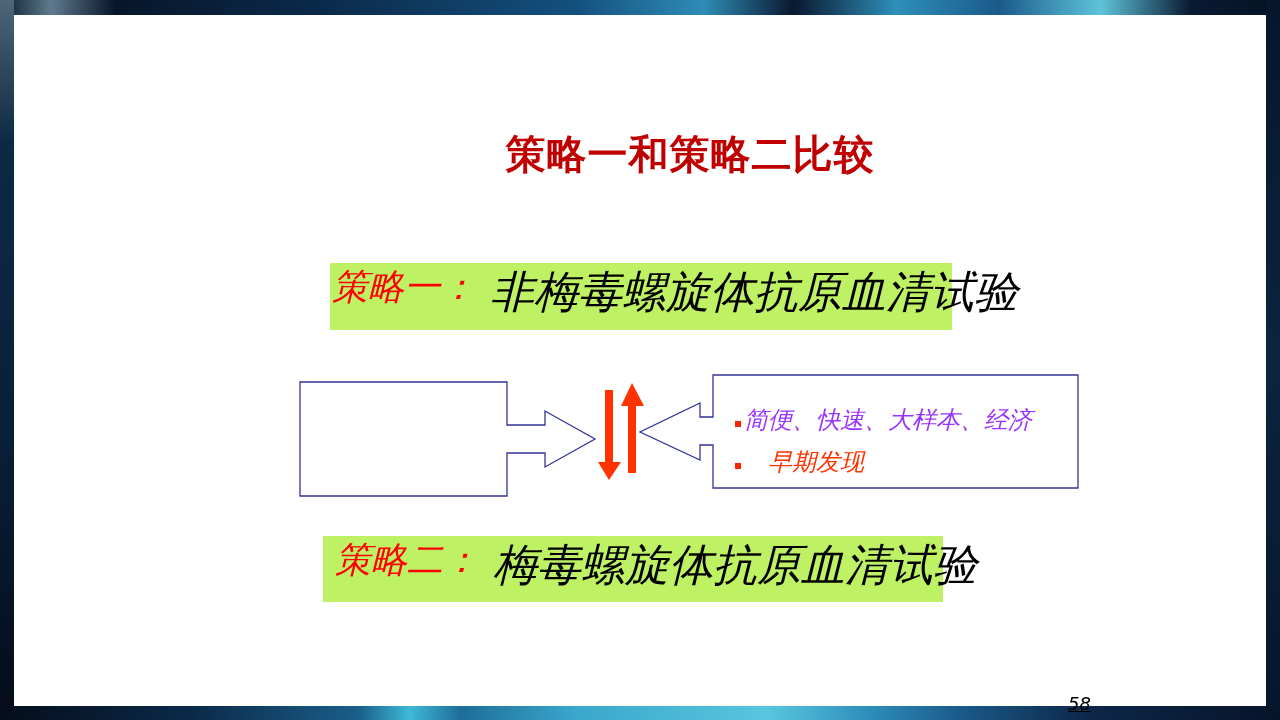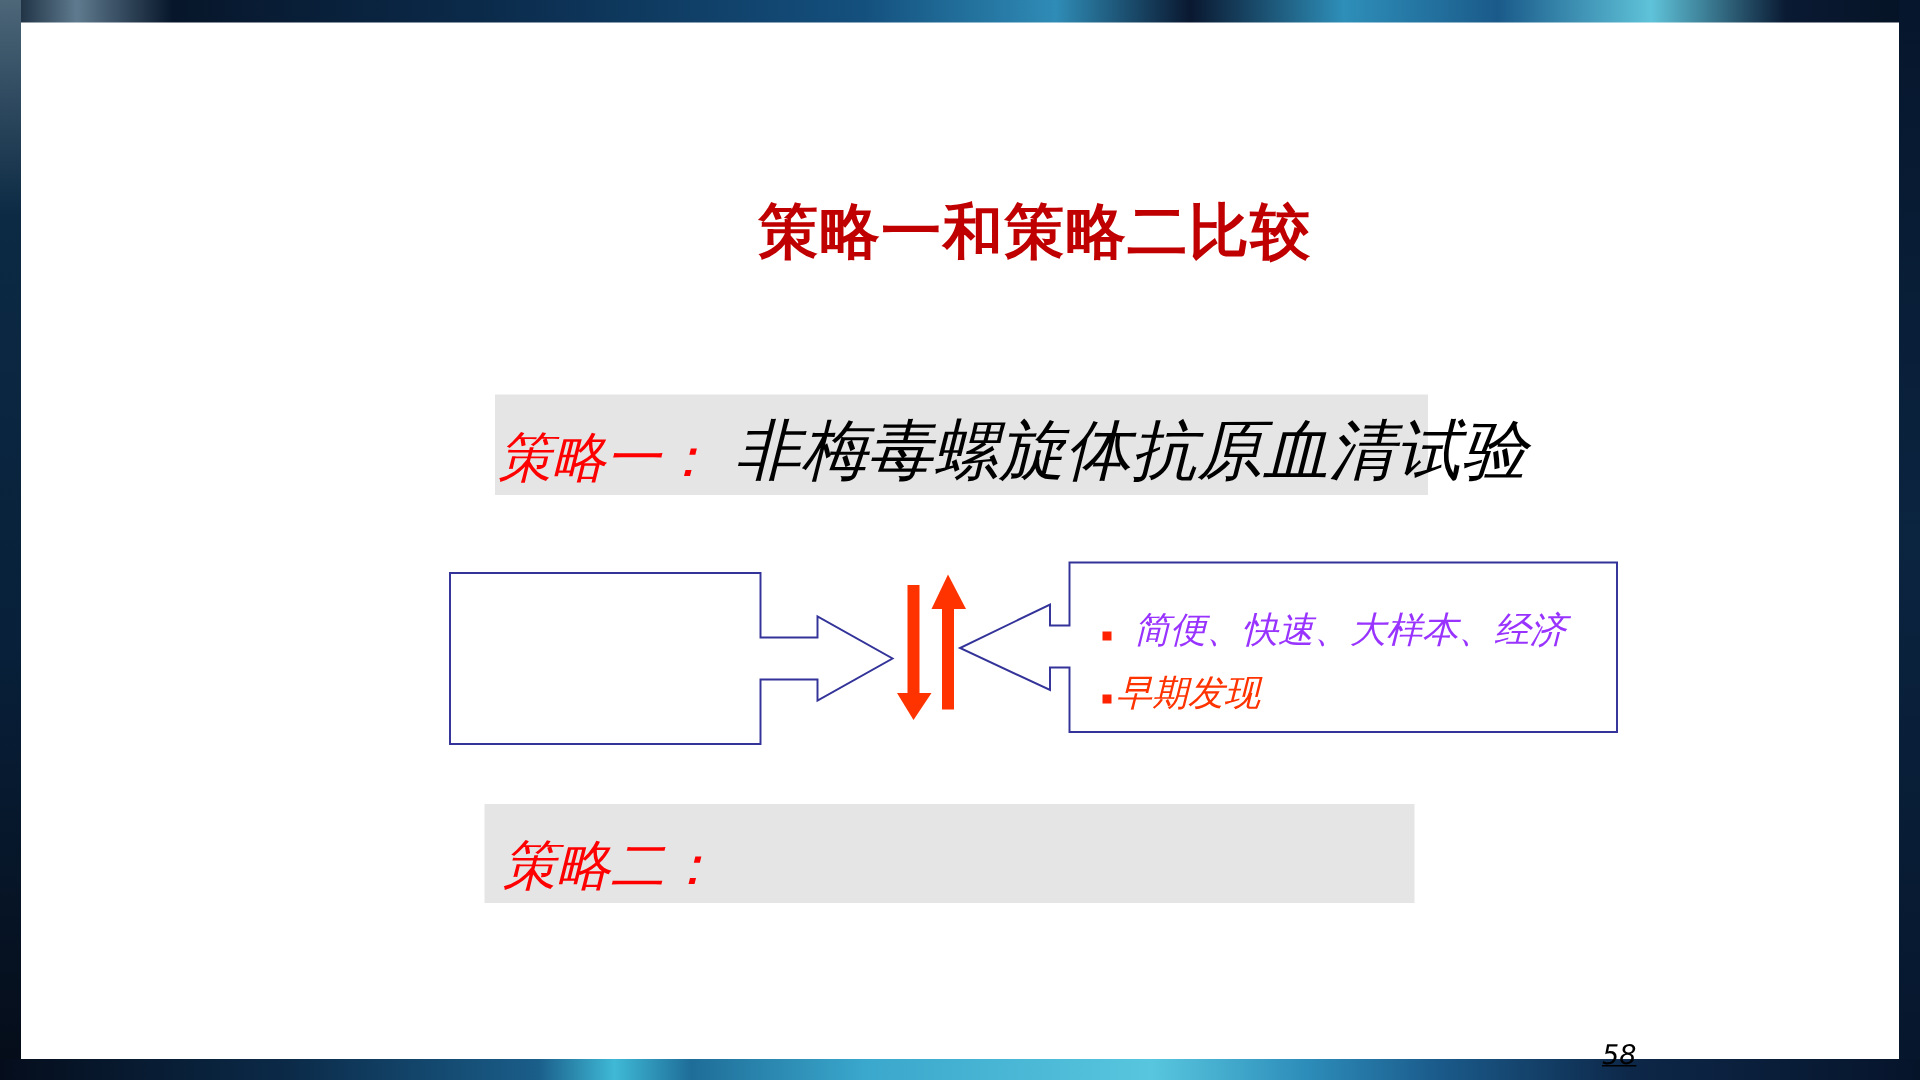--- a/index.html
+++ b/index.html
@@ -24,40 +24,40 @@
     position: absolute; left: 14px; top: 15px; width: 1252px; height: 691px;
     background: #ffffff;
   }
   .title {
     position: absolute; left: 0; width: 1252px; top: 112px; text-align: center;
     font-size: 40px; font-weight: bold; color: #c00000;
     font-family: "DejaVu Sans", sans-serif; letter-spacing: 1px;
     padding-left: 100px; box-sizing: border-box;
   }
   .strategy-box {
-    position: absolute; background: #e5e5e5;
-    display: flex; align-items: flex-end;
+    position: absolute; background: #bef264;
+    display: flex; align-items: flex-start;
     font-style: italic; white-space: nowrap;
   }
   .s1 { left: 316px; top: 248px; width: 620px; height: 67px; padding-left: 2px; }
   .s2 { left: 309px; top: 521px; width: 620px; height: 66px; padding-left: 12px; box-sizing: border-box; }
   .s-label { color: #ff0000; font-size: 36px; font-family: "DejaVu Serif", serif; }
   .s-text { color: #000000; font-size: 44px; font-family: "DejaVu Serif", serif; margin-left: 14px; }
   .diagram { position: absolute; left: 0; top: 0; width: 1252px; height: 691px; pointer-events: none; }
   .callout-text {
     position: absolute; font-style: italic; font-size: 24px; white-space: nowrap;
     font-family: "DejaVu Serif", serif; display: flex; align-items: center;
   }
   .bullet {
     display: inline-block; width: 6px; height: 6px; background: #ff2200;
     margin-right: 3px; margin-top: 8px;
   }
   .left-text { left: 302px; top: 407px; color: #ff3300; }
-  .right-text-1 { left: 721px; top: 389px; color: #9933ff; gap: 12px; }
-  .right-text-2 { left: 721px; top: 431px; color: #ff3300; }
+  .right-text-1 { left: 721px; top: 389px; color: #9933ff; }
+  .right-text-2 { left: 721px; top: 431px; color: #ff3300; gap: 24px; }
   .page-number {
     position: absolute; left: 1054px; top: 678px; font-size: 18px; font-style: italic;
     color: #000; font-family: "DejaVu Sans", sans-serif; text-decoration: underline;
   }
 </style>
 </head>
 <body>
 
 <div class="frame-left"></div>
 <div class="frame-right"></div>
@@ -95,16 +95,17 @@
     <span>简便、快速、大样本、经济</span>
   </div>
 
   <div class="callout-text right-text-2">
     <span class="bullet"></span>
     <span>早期发现</span>
   </div>
 
   <div class="strategy-box s2">
     <span class="s-label">策略二：</span>
+    <span class="s-text">梅毒螺旋体抗原血清试验</span>
   </div>
 
   <div class="page-number">58</div>
 </div>
 
 </body></html>

